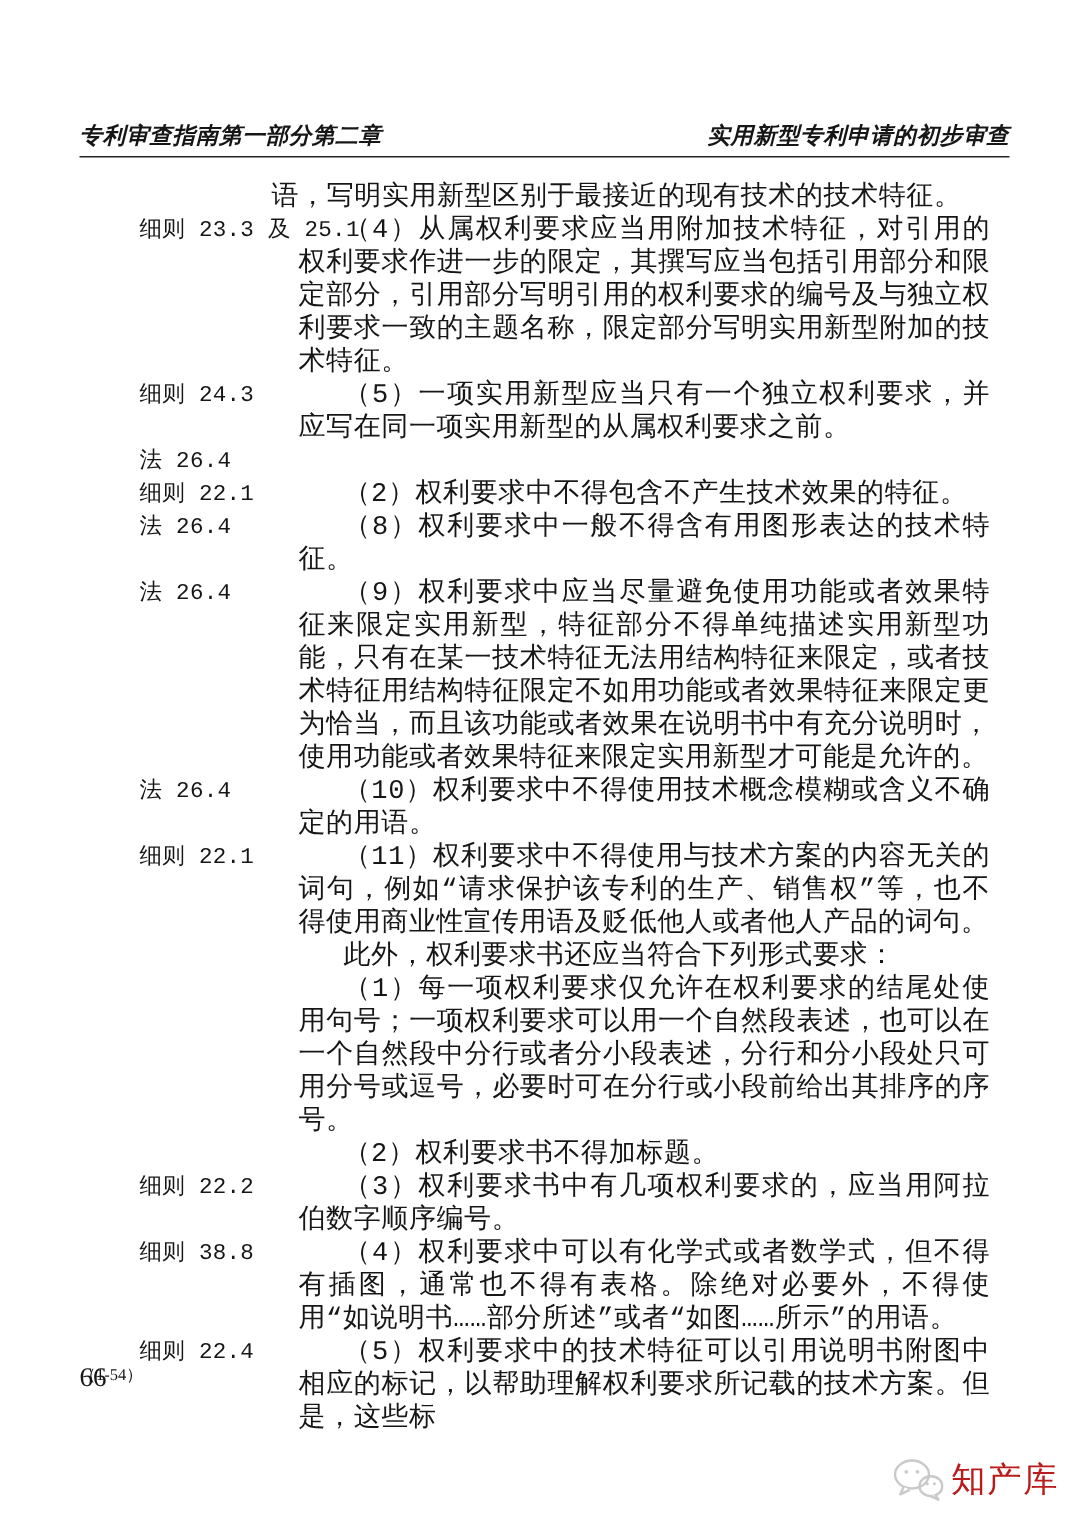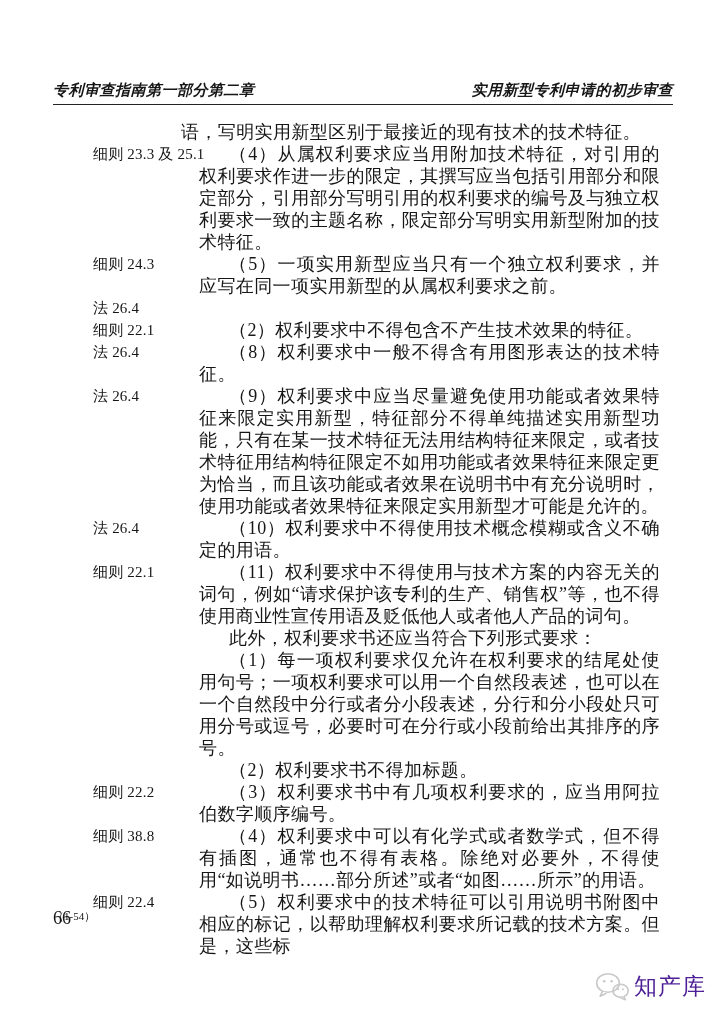--- a/index.html
+++ b/index.html
@@ -34,20 +34,21 @@
   }
   .content {
     position: absolute;
     left: 93px;
     top: 121px;
     width: 567px;
   }
   .row {
     display: flex;
     align-items: flex-start;
+    font-family: Liberation Mono, monospace;
   }
   .label {
     flex: 0 0 88px;
     width: 88px;
     font-size: 15px;
     line-height: 22px;
     white-space: nowrap;
     letter-spacing: 0.2px;
   }
   .para {
@@ -82,21 +83,21 @@
     text-align: left;
     font-size: 11px;
   }
   .watermark {
     position: absolute;
     right: 14px;
     bottom: 16px;
     display: flex;
     align-items: center;
     gap: 5px;
-    color: #4c1d95;
+    color: #b91c1c;
     font-family: "Liberation Sans", "DejaVu Sans", sans-serif;
     font-size: 23px;
     letter-spacing: 1px;
     user-select: none;
   }
   .watermark svg {
     display: block;
   }
 </style>
 </head>

